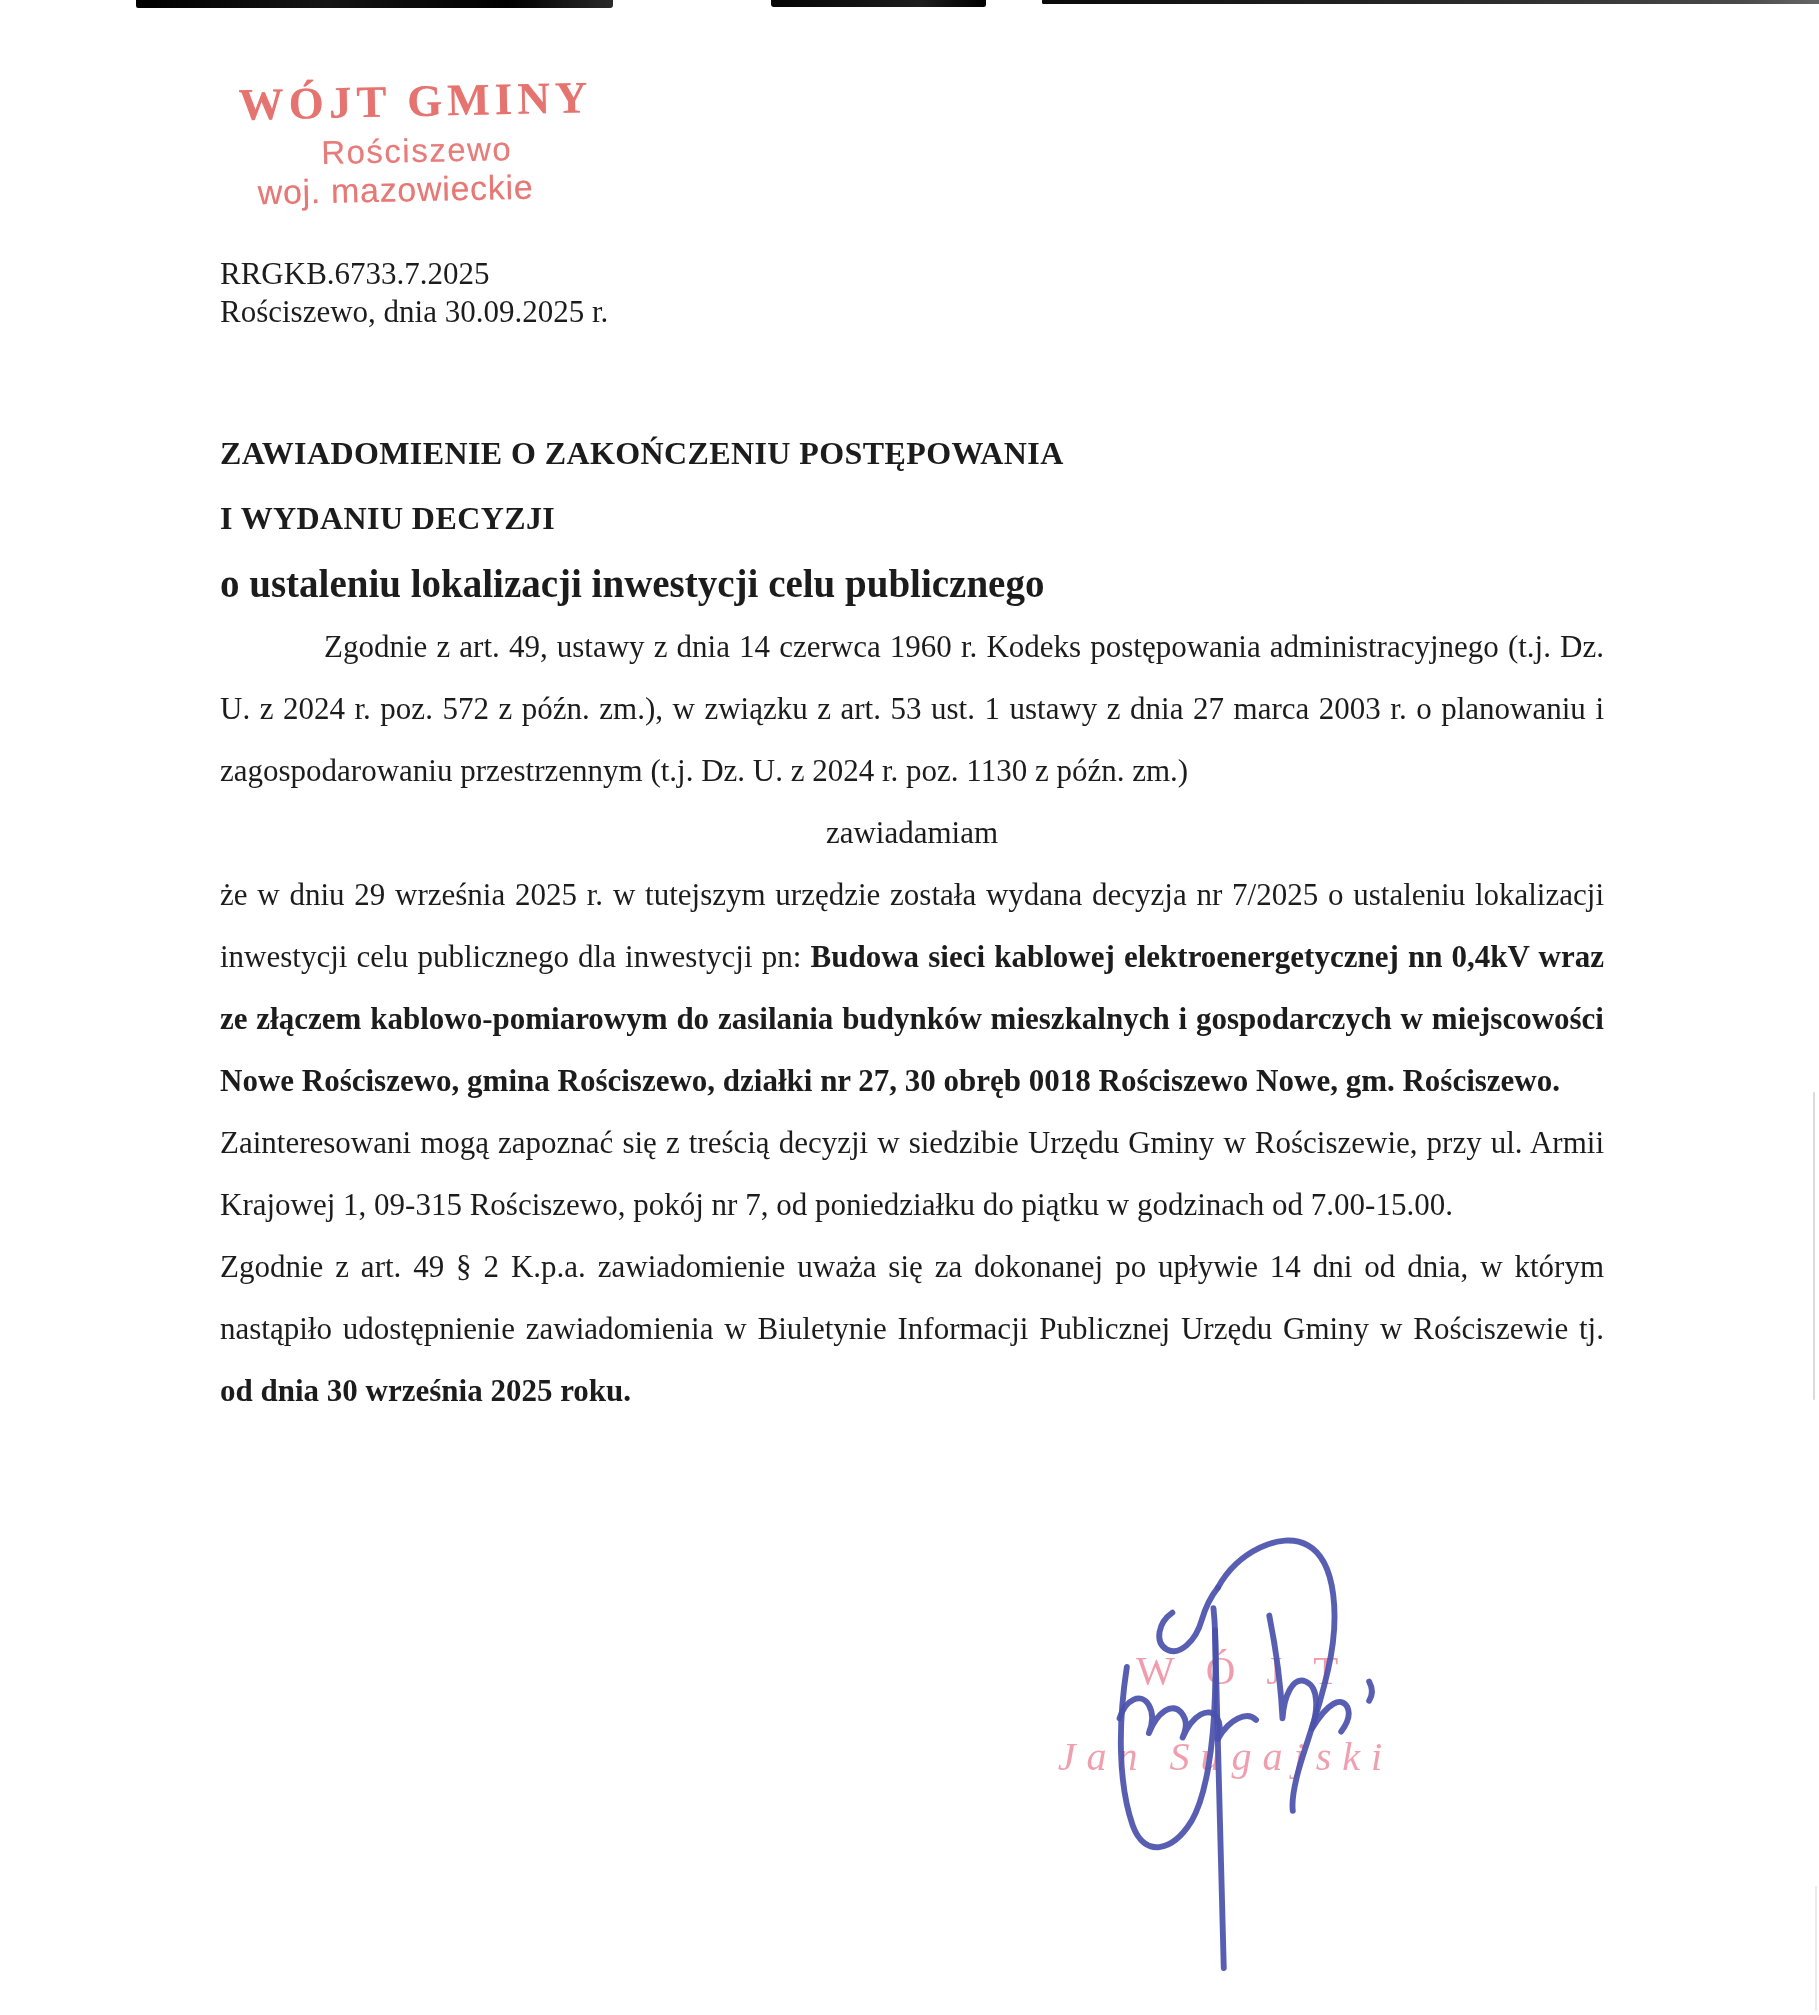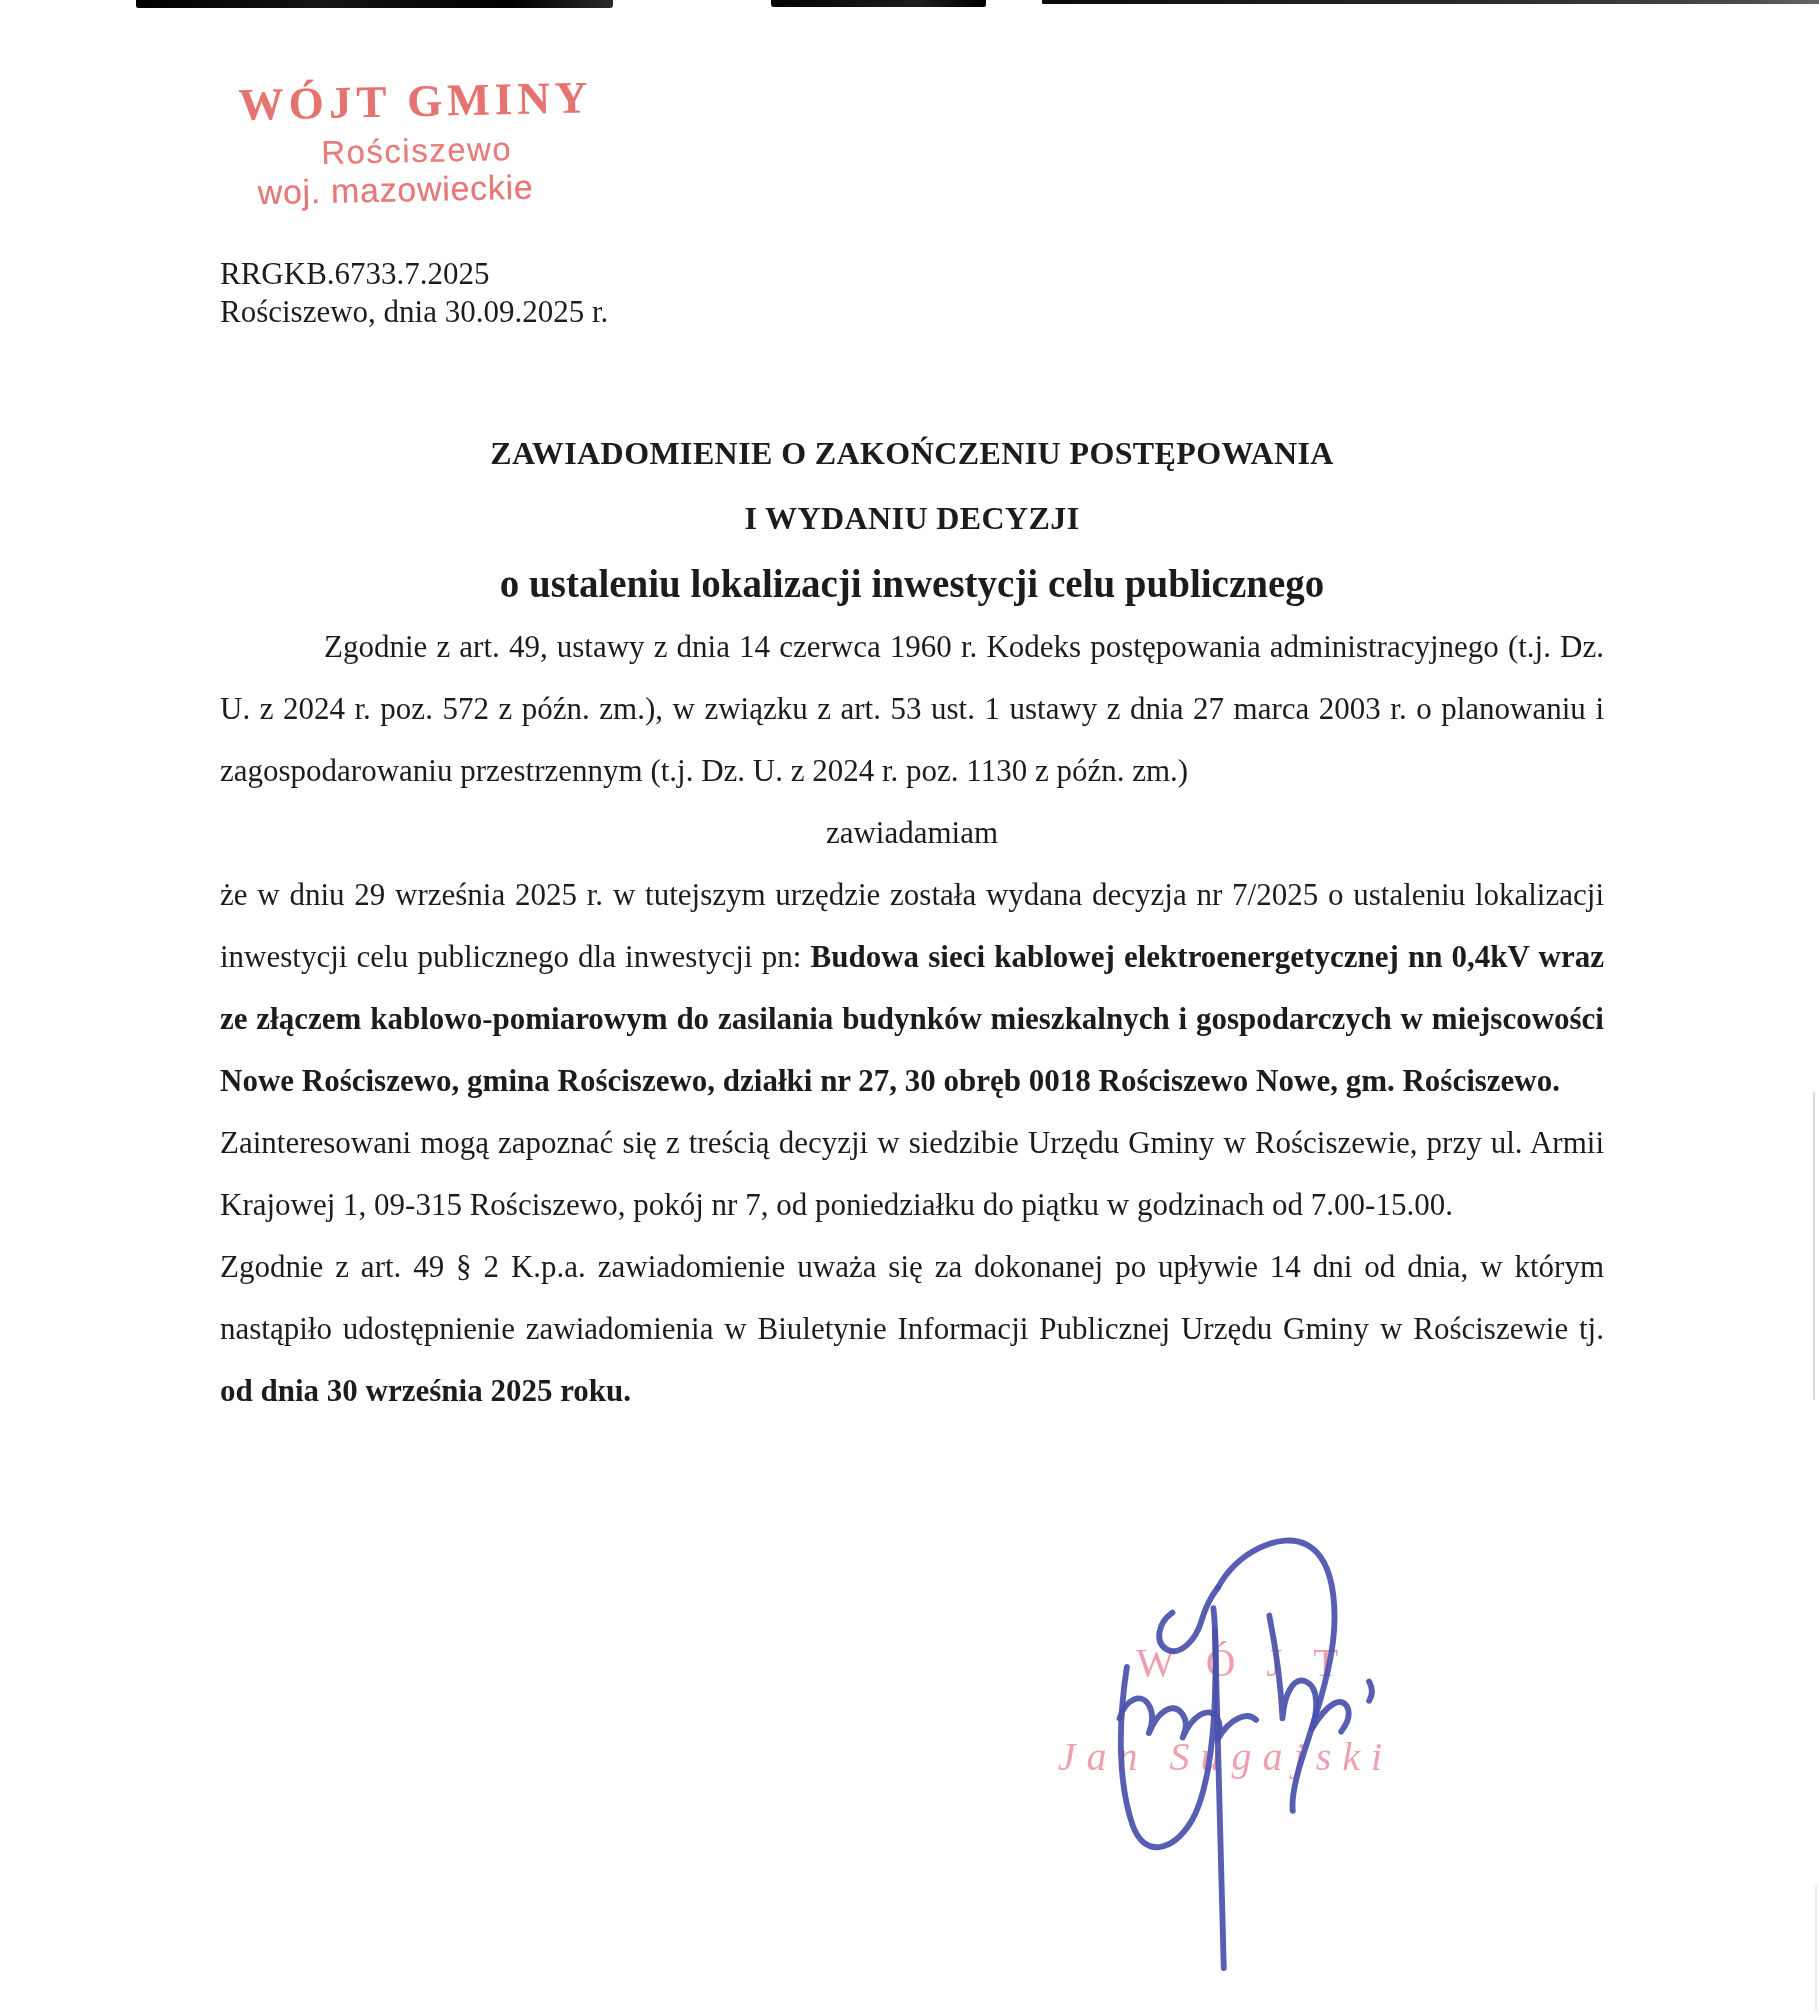--- a/index.html
+++ b/index.html
@@ -83,21 +83,21 @@
   }
   .ref-row {
     display: flex;
     justify-content: space-between;
     margin-top: 255px;
     line-height: 38px;
     flex-direction: column;
   }
   .title-block {
     margin-top: 90px;
-    text-align: center;
+    text-align: left;
     font-weight: 700;
     line-height: 65px;
   }
   .title-l1, .title-l2 { font-size: 32px; letter-spacing: 0.4px; }
   .title-l3 { font-size: 39px; }
 
   p.para { margin: 0; text-align: justify; }
   .para-1 { margin-top: 34px; text-indent: 104px; }
   .zawiadamiam { margin: 0; text-align: center; font-weight: 400; }
   .para-3 { margin-top: 26.4px; }
@@ -108,21 +108,21 @@
   .signature {
     position: absolute;
     left: 1049px;
     top: 1526px;
     width: 514px;
     height: 489px;
   }
   .sig-title {
     position: absolute;
     left: 87px;
-    top: 112px;
+    top: 120px;
     font-size: 41px;
     letter-spacing: 31px;
     color: var(--signature_pink);
     opacity: .8;
     font-family: "Liberation Serif", serif;
   }
   .sig-name {
     position: absolute;
     left: 8.8px;
     top: 207px;

